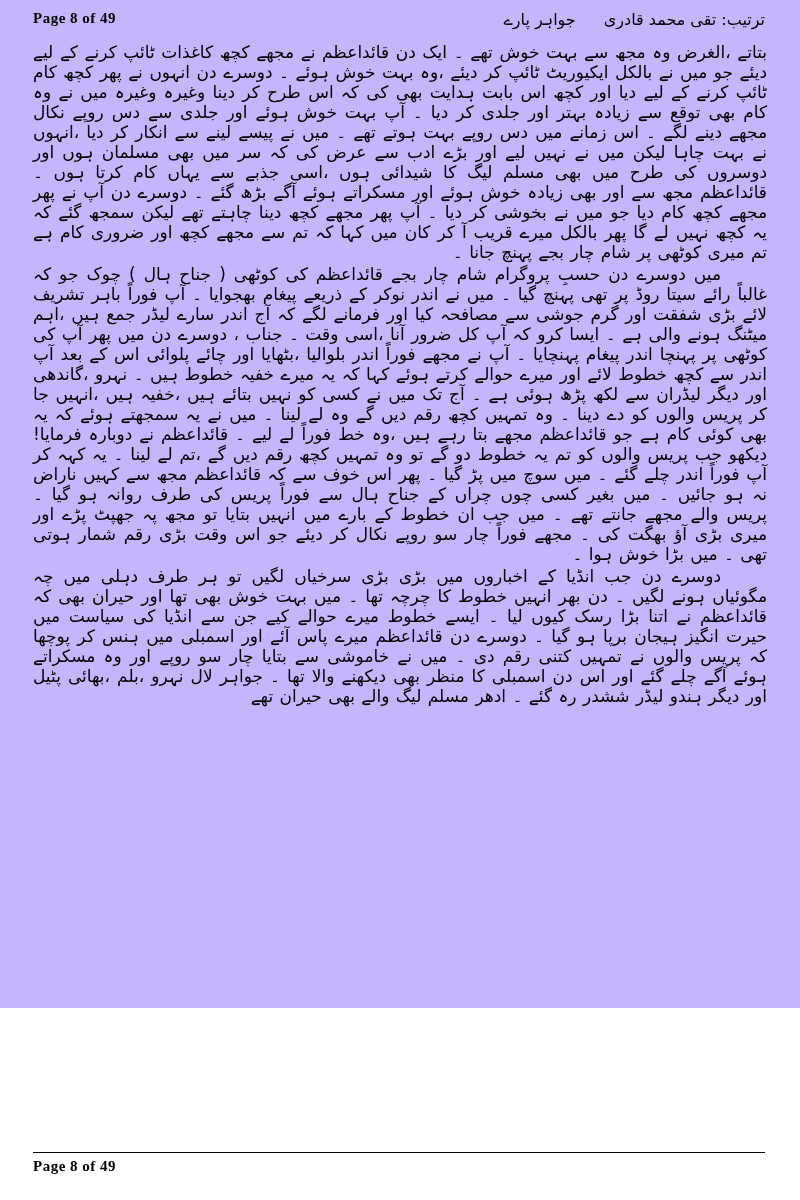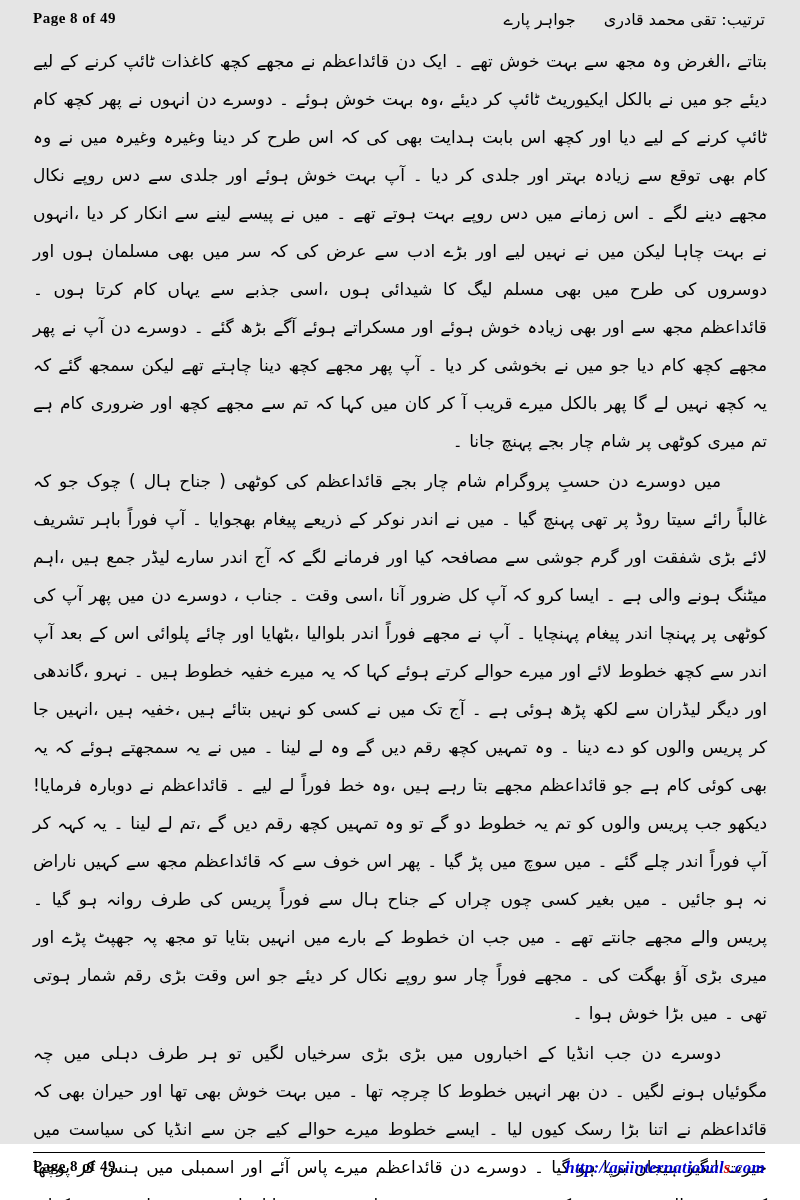--- a/index.html
+++ b/index.html
@@ -13,22 +13,22 @@
     position: relative;
     overflow: hidden;
     font-family: "Liberation Serif", serif;
     color: #000000;
   }
 
   .page {
     position: absolute;
     left: 0; top: 0;
     width: 800px;
-    height: 1144px;
-    background: #e5e5e5;
+    height: 1008px;
+    background: #c4b5fd;
   }
 
   
   .page-header {
     position: absolute;
     left: 33px;
     top: 10px;
     width: 732px;
     height: 26px;
     display: flex;
@@ -64,21 +64,21 @@
     top: 42px;
     width: 734px;
     direction: rtl;
   }
   .para {
     direction: rtl;
     text-align: justify;
     text-align-last: right;
     font-family: "DejaVu Sans", sans-serif;
     font-size: 17px;
-    line-height: 38px;
+    line-height: 20px;
     color: #000000;
     margin: 0 0 4px 0;
     word-spacing: 1px;
   }
   .para.indent {
     text-indent: 46px;
   }
   .para.p1 { margin-bottom: 2px; }
   .para.p2 { margin-bottom: 2px; }
   .para.p3 { margin-bottom: 0; }
@@ -138,18 +138,15 @@
 
   <div class="body-text">
     <p class="para p1">بتاتے ،الغرض وہ مجھ سے بہت خوش تھے ۔ ایک دن قائداعظم نے مجھے کچھ کاغذات ٹائپ کرنے کے لیے دیئے جو میں نے بالکل ایکیوریٹ ٹائپ کر دیئے ،وہ بہت خوش ہوئے ۔ دوسرے دن انہوں نے پھر کچھ کام ٹائپ کرنے کے لیے دیا اور کچھ اس بابت ہدایت بھی کی کہ اس طرح کر دینا وغیرہ وغیرہ  میں نے وہ کام بھی توقع سے زیادہ بہتر اور جلدی کر دیا ۔ آپ بہت خوش ہوئے اور جلدی سے دس روپے نکال مجھے دینے لگے ۔ اس زمانے میں دس روپے بہت ہوتے تھے ۔ میں نے پیسے لینے سے انکار کر دیا ،انہوں نے بہت چاہا لیکن میں نے نہیں لیے اور بڑے ادب سے عرض کی کہ سر میں بھی مسلمان ہوں اور دوسروں کی طرح میں بھی مسلم لیگ کا شیدائی ہوں ،اسی جذبے سے یہاں کام کرتا ہوں ۔ قائداعظم مجھ سے اور بھی زیادہ خوش ہوئے اور مسکراتے ہوئے آگے بڑھ گئے ۔ دوسرے دن آپ نے پھر مجھے کچھ کام دیا جو میں نے بخوشی کر دیا ۔ آپ پھر مجھے کچھ دینا چاہتے تھے لیکن سمجھ گئے کہ یہ کچھ نہیں لے گا پھر بالکل میرے قریب آ کر کان میں کہا کہ تم سے مجھے کچھ اور ضروری کام ہے تم میری کوٹھی پر شام چار بجے پہنچ جانا ۔</p>
     <p class="para p2 indent">میں دوسرے دن حسبِ پروگرام شام چار بجے قائداعظم کی کوٹھی ( جناح ہال ) چوک جو کہ غالباً رائے سیتا روڈ پر تھی پہنچ گیا ۔ میں نے اندر نوکر کے ذریعے پیغام بھجوایا ۔ آپ فوراً باہر تشریف لائے بڑی شفقت اور گرم جوشی سے مصافحہ کیا اور فرمانے لگے کہ آج اندر سارے لیڈر جمع ہیں ،اہم میٹنگ ہونے والی ہے ۔ ایسا کرو کہ آپ کل ضرور آنا ،اسی وقت ۔ جناب ،  دوسرے دن میں پھر آپ کی کوٹھی پر پہنچا اندر پیغام پہنچایا ۔ آپ نے مجھے فوراً اندر بلوالیا ،بٹھایا اور چائے پلوائی اس کے بعد آپ اندر سے کچھ خطوط لائے اور میرے حوالے کرتے ہوئے کہا کہ یہ میرے خفیہ خطوط ہیں ۔ نہرو ،گاندھی اور دیگر لیڈران سے لکھ پڑھ ہوئی ہے ۔ آج تک میں نے کسی کو نہیں بتائے ہیں ،خفیہ ہیں ،انہیں جا کر پریس والوں کو دے دینا ۔ وہ تمہیں کچھ رقم دیں گے وہ لے لینا ۔ میں نے یہ سمجھتے ہوئے کہ یہ بھی کوئی کام ہے جو قائداعظم مجھے بتا رہے ہیں ،وہ خط فوراً لے لیے ۔ قائداعظم نے دوبارہ فرمایا! دیکھو  جب پریس والوں کو تم یہ خطوط دو گے تو وہ تمہیں کچھ رقم دیں گے ،تم لے لینا ۔ یہ کہہ کر آپ فوراً اندر چلے گئے ۔ میں سوچ میں پڑ گیا ۔ پھر اس خوف سے کہ قائداعظم مجھ سے کہیں ناراض نہ ہو جائیں ۔ میں بغیر کسی چوں چراں کے جناح ہال سے فوراً پریس کی طرف روانہ ہو گیا ۔ پریس والے مجھے جانتے تھے ۔ میں جب ان خطوط کے بارے میں انہیں بتایا تو مجھ پہ جھپٹ پڑے اور میری بڑی آؤ بھگت کی ۔ مجھے فوراً چار سو روپے نکال کر دیئے جو اس وقت بڑی رقم شمار ہوتی تھی ۔ میں بڑا خوش ہوا ۔</p>
     <p class="para p3 indent">دوسرے دن جب انڈیا کے اخباروں میں بڑی بڑی سرخیاں لگیں تو ہر طرف دہلی میں چہ مگوئیاں ہونے لگیں ۔ دن بھر انہیں خطوط کا چرچہ تھا ۔ میں بہت خوش بھی تھا اور حیران بھی کہ قائداعظم نے اتنا بڑا رسک کیوں لیا ۔ ایسے خطوط میرے حوالے کیے جن سے انڈیا کی سیاست میں حیرت انگیز ہیجان برپا ہو گیا ۔ دوسرے دن قائداعظم میرے پاس آئے اور اسمبلی میں ہنس کر پوچھا کہ پریس والوں نے تمہیں کتنی رقم دی ۔ میں نے خاموشی سے بتایا چار سو روپے اور وہ مسکراتے ہوئے آگے چلے گئے اور اس دن اسمبلی کا منظر بھی دیکھنے والا تھا ۔ جواہر لال نہرو ،بلم ،بھائی پٹیل اور دیگر ہندو لیڈر ششدر رہ گئے ۔ ادھر مسلم لیگ والے بھی حیران تھے</p>
   </div>
 
   <div class="footer-rule"></div>
   <div class="page-footer">
     <div class="footer-page-label">Page 8  of 49</div>
-    <a class="footer-url" href="#">
-      <span class="url-a">http://asiinternational</span><span class="url-b">s</span><span class="url-c">.com</span>
-    </a>
   </div>
 
 </div>
 
 </body></html>

